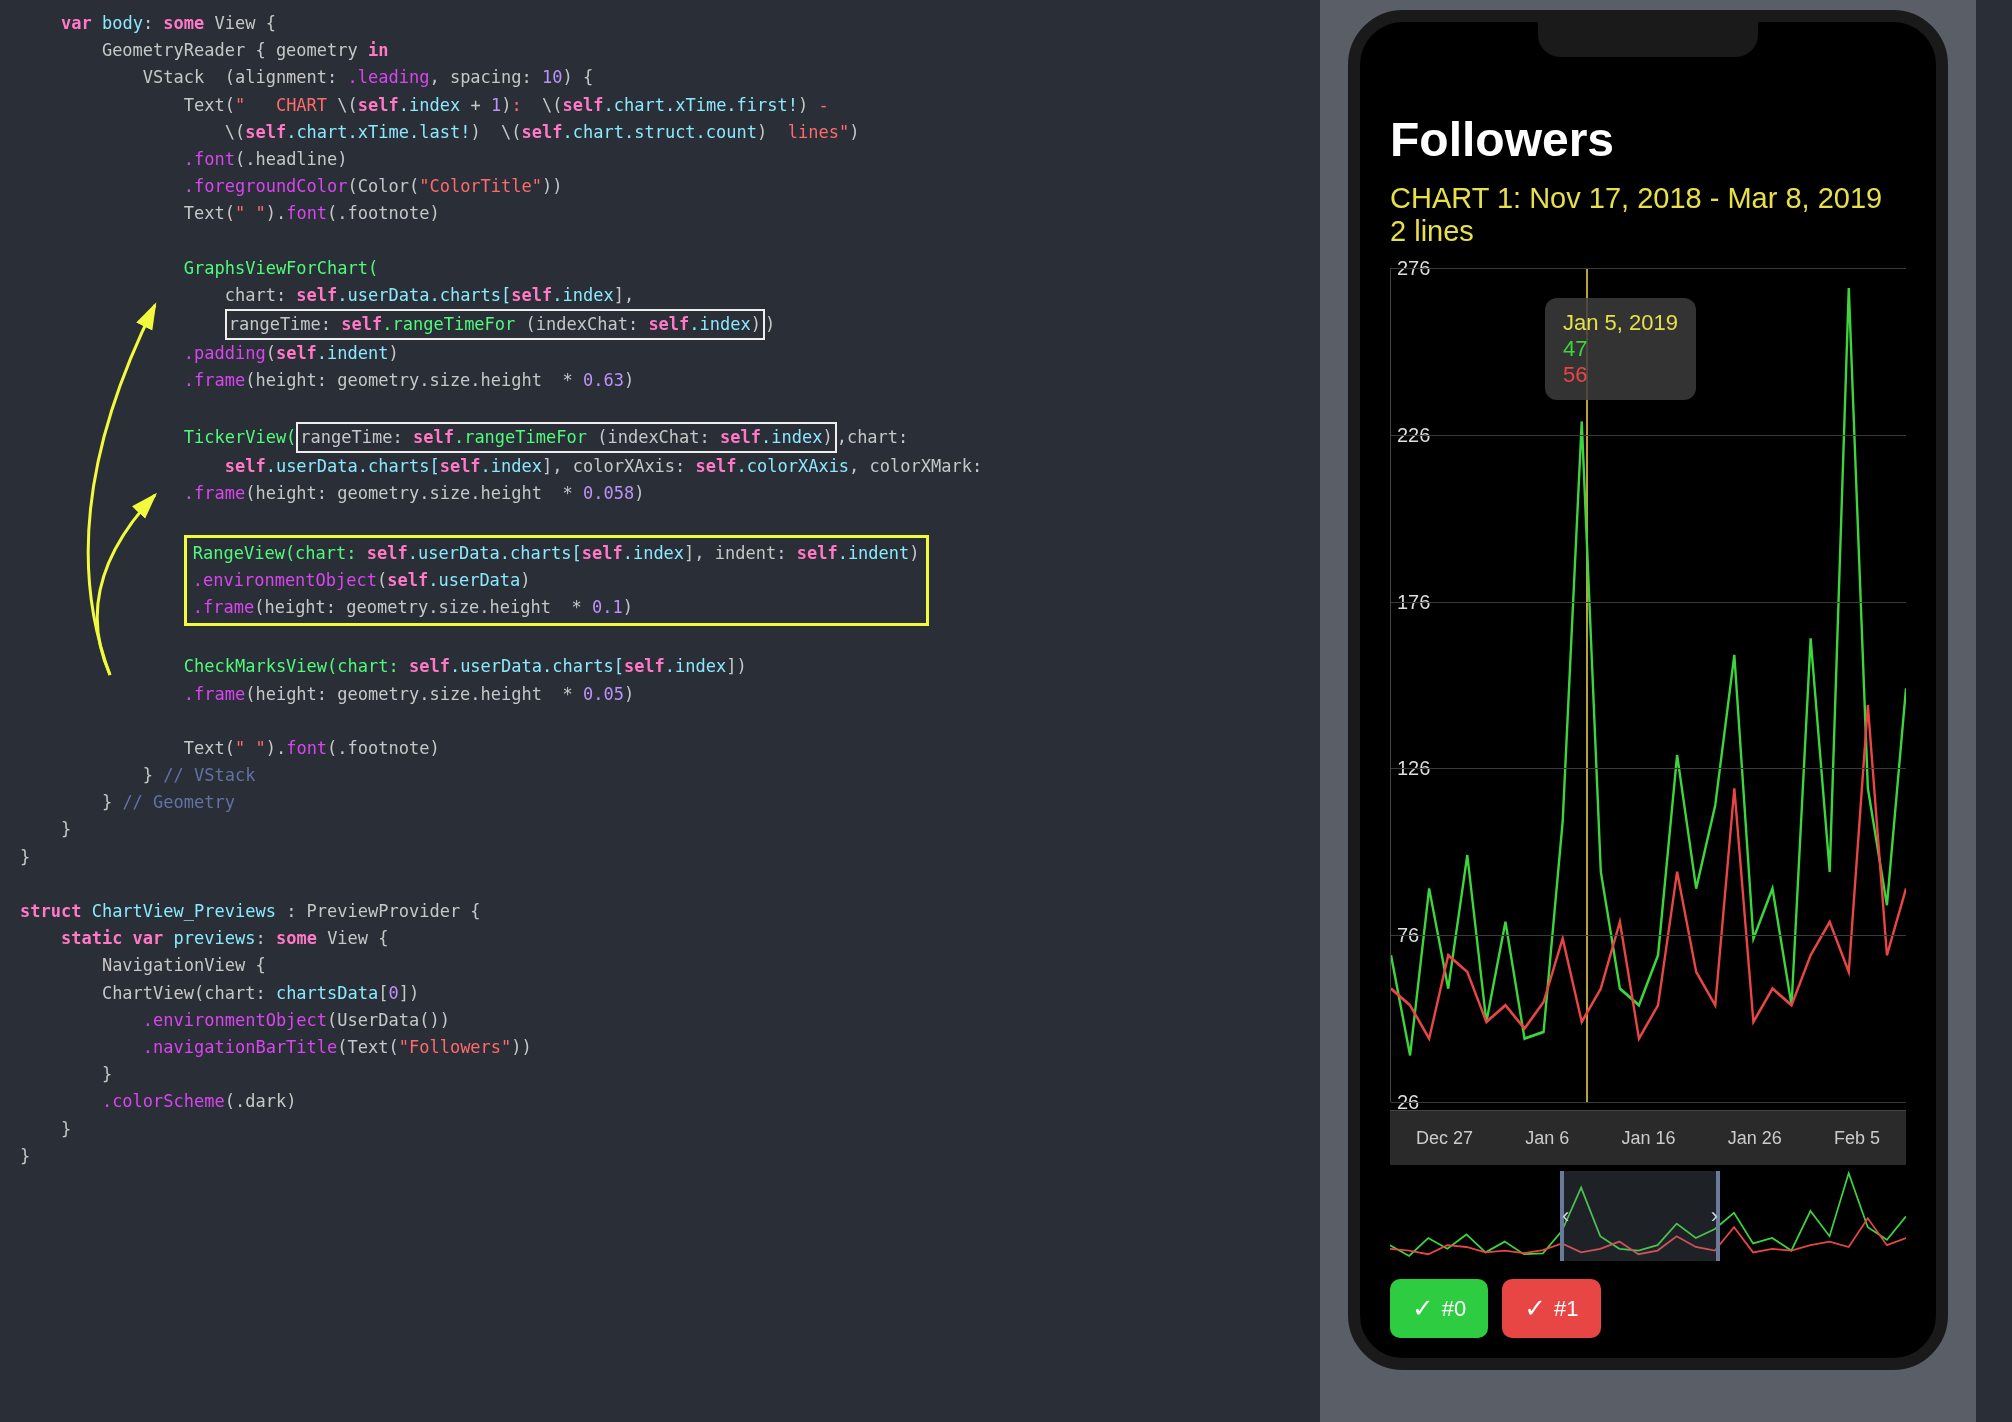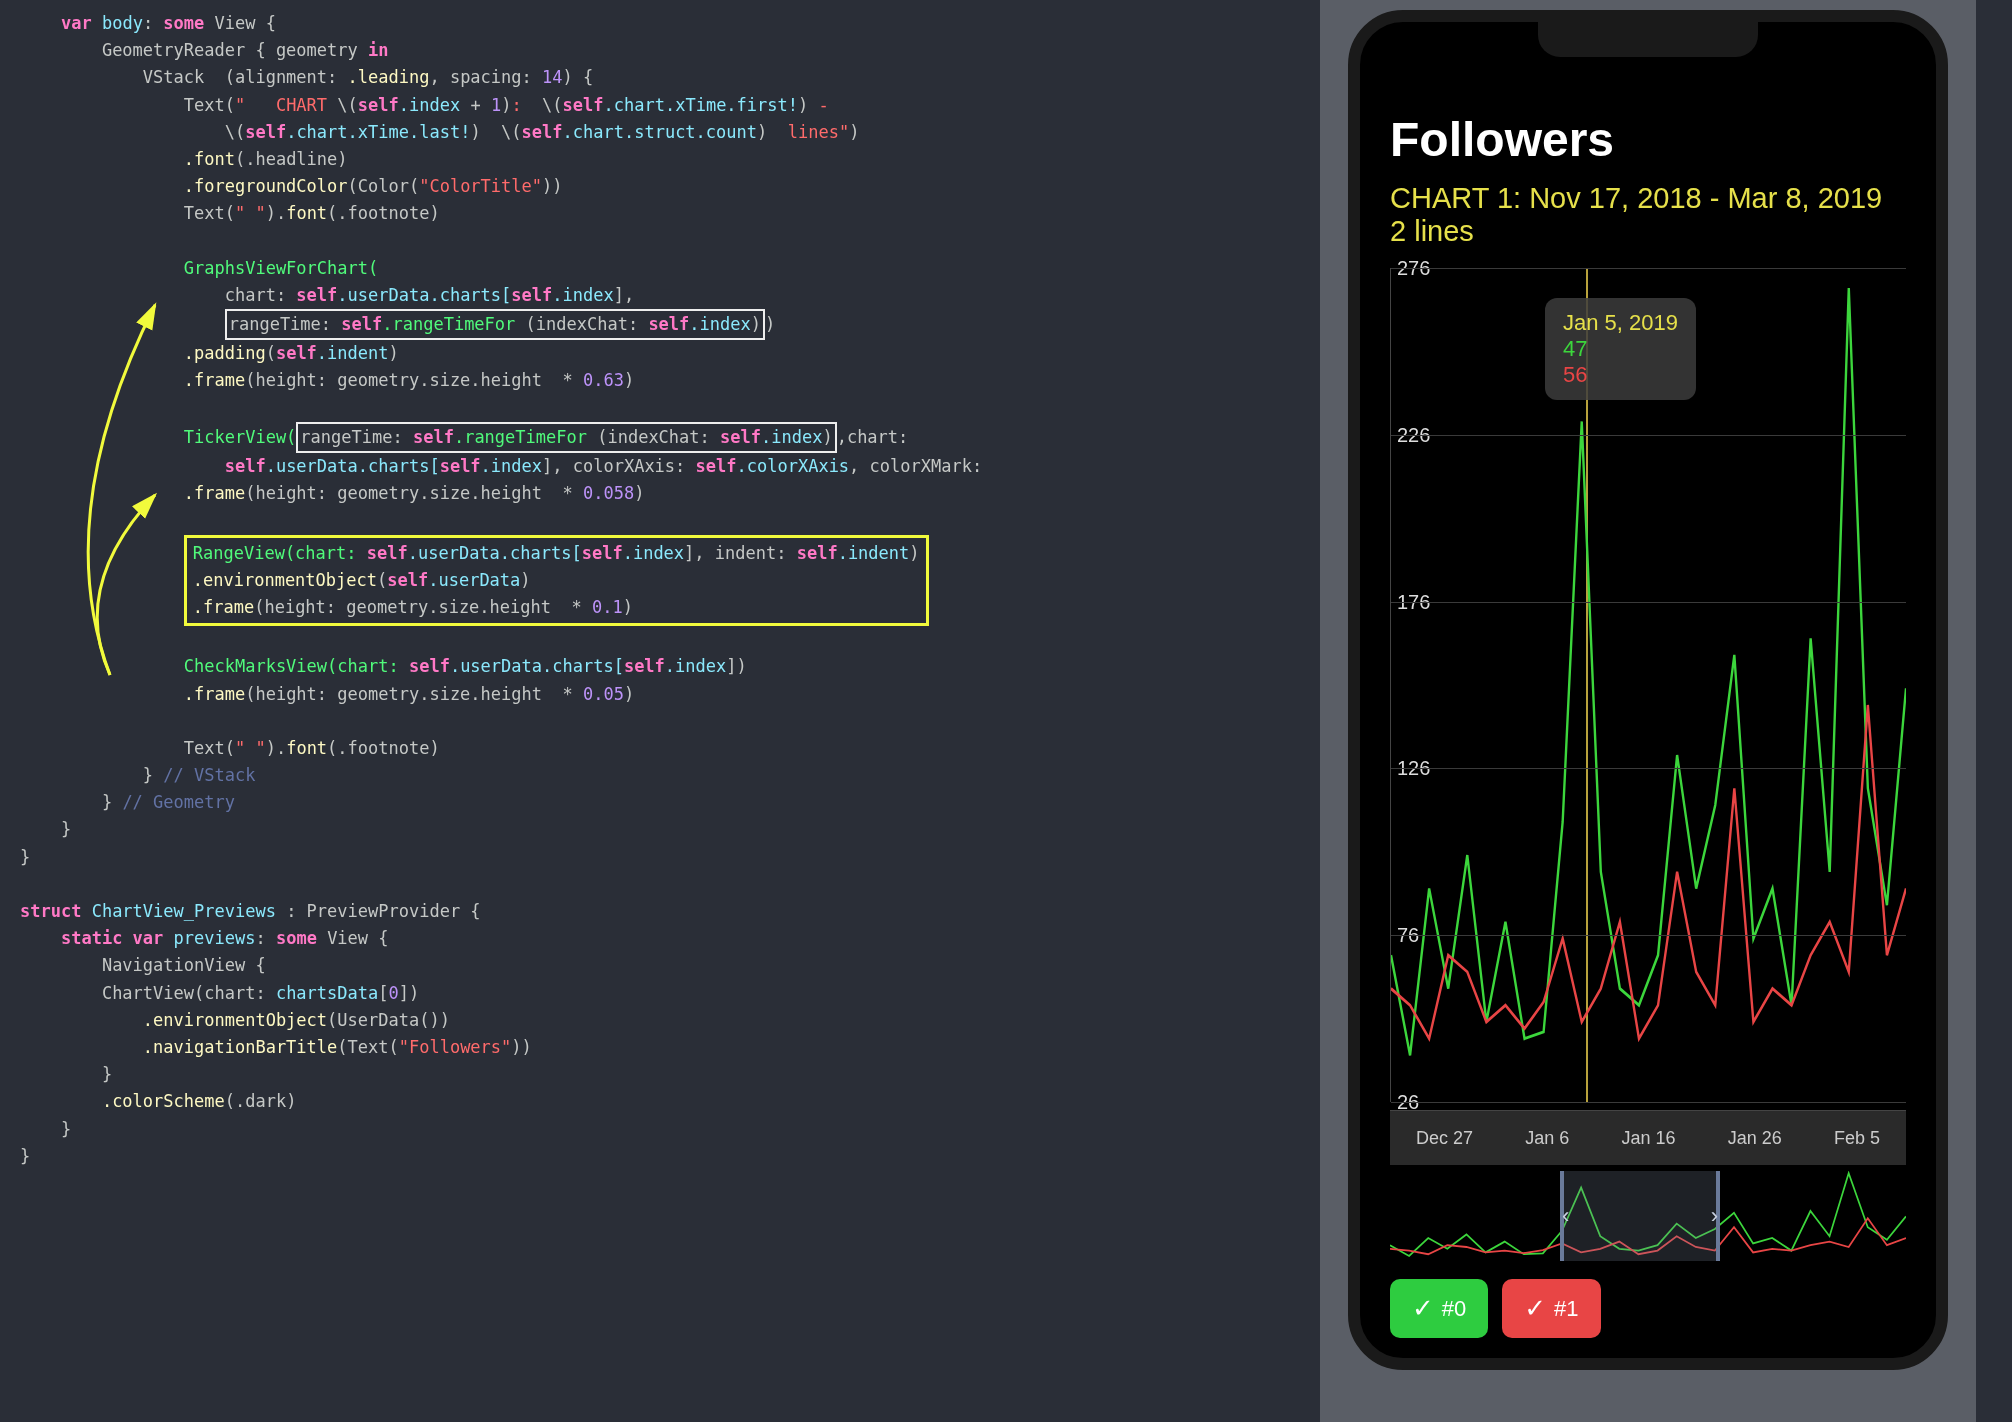--- a/index.html
+++ b/index.html
@@ -3,21 +3,21 @@
 <meta charset="utf-8">
 <style>
 * { box-sizing: border-box; margin: 0; padding: 0; }
 body { background: #2a2e37; font-family: 'SF Mono', Menlo, Monaco, monospace; font-size: 16px; overflow: hidden; }
 .container { display: flex; width: 1976px; height: 1422px; }
 .code-pane { flex: 0 0 1320px; padding: 10px 0 10px 20px; position: relative; color: #c5c8c6; line-height: 1.6; font-size: 17px; background: #2a2e37; }
 .code-line { white-space: pre; font-family: 'SF Mono', Menlo, Monaco, monospace; }
 .kw { color: #ff79c6; font-weight: bold; }
 .var { color: #50fa7b; }
 .prop { color: #8be9fd; }
-.method { color: #fef9c3; }
+.method { color: #d946ef; }
 .str { color: #ff6b6b; }
 .num { color: #bd93f9; }
 .comment { color: #6272a4; }
 .self { color: #ff79c6; font-weight: bold; }
 
 .highlight-box-white { border: 2px solid #eee; display: inline-block; padding: 0 2px; }
 .highlight-box-yellow { border: 3px solid #f1fa3c; padding: 2px 6px; display: inline-block; }
 
 .arrow-svg { position: absolute; left: 60px; top: 285px; width: 140px; height: 430px; pointer-events: none; }
 
@@ -61,21 +61,21 @@
           <marker id="ah" markerWidth="10" markerHeight="10" refX="8" refY="3" orient="auto">
             <path d="M0,0 L0,6 L9,3 z" fill="#f1fa3c"></path>
           </marker>
         </defs>
       <path d="M 50 390 Q -10 230 95 20" stroke="#f1fa3c" stroke-width="3" fill="none" marker-end="url(#ah)"></path>
       <path d="M 50 390 Q 10 300 95 210" stroke="#f1fa3c" stroke-width="3" fill="none" marker-end="url(#ah)"></path>
     </svg>
 
 <div class="code-line">    <span class="kw">var</span> <span class="prop">body</span><span>: </span><span class="kw">some</span><span> View {</span></div>
 <div class="code-line">        <span>GeometryReader { geometry </span><span class="kw">in</span></div>
-<div class="code-line">            <span>VStack  (alignment: </span><span class="method">.leading</span><span>, spacing: </span><span class="num">14</span><span>) {</span></div>
+<div class="code-line">            <span>VStack  (alignment: </span><span class="method">.leading</span><span>, spacing: </span><span class="num">10</span><span>) {</span></div>
 <div class="code-line">                <span>Text(</span><span class="str">"   CHART </span><span>\(</span><span class="self">self</span><span class="prop">.index</span><span> + </span><span class="num">1</span><span>)</span><span class="str">:  </span><span>\(</span><span class="self">self</span><span class="prop">.chart.xTime.first!</span><span>)</span><span class="str"> - </span></div>
 <div class="code-line">                    <span>\(</span><span class="self">self</span><span class="prop">.chart.xTime.last!</span><span>)</span><span class="str">  </span><span>\(</span><span class="self">self</span><span class="prop">.chart.struct.count</span><span>)</span><span class="str">  lines"</span><span>)</span></div>
 <div class="code-line">                <span class="method">.font</span><span>(.headline)</span></div>
 <div class="code-line">                <span class="method">.foregroundColor</span><span>(Color(</span><span class="str">"ColorTitle"</span><span>))</span></div>
 <div class="code-line">                <span>Text(</span><span class="str">" "</span><span>).</span><span class="method">font</span><span>(.footnote)</span></div>
 <div class="code-line">&nbsp;</div>
 <div class="code-line">                <span class="var">GraphsViewForChart(</span></div>
 <div class="code-line">                    <span>chart: </span><span class="self">self</span><span class="prop">.userData.charts[</span><span class="self">self</span><span class="prop">.index</span><span>],</span></div>
 <div class="code-line">                    <span class="highlight-box-white"><span>rangeTime: </span><span class="self">self</span><span class="var">.rangeTimeFor</span><span> (indexChat: </span><span class="self">self</span><span class="prop">.index</span><span>)</span></span><span>)</span></div>
 <div class="code-line">                <span class="method">.padding</span><span>(</span><span class="self">self</span><span class="prop">.indent</span><span>)</span></div>

